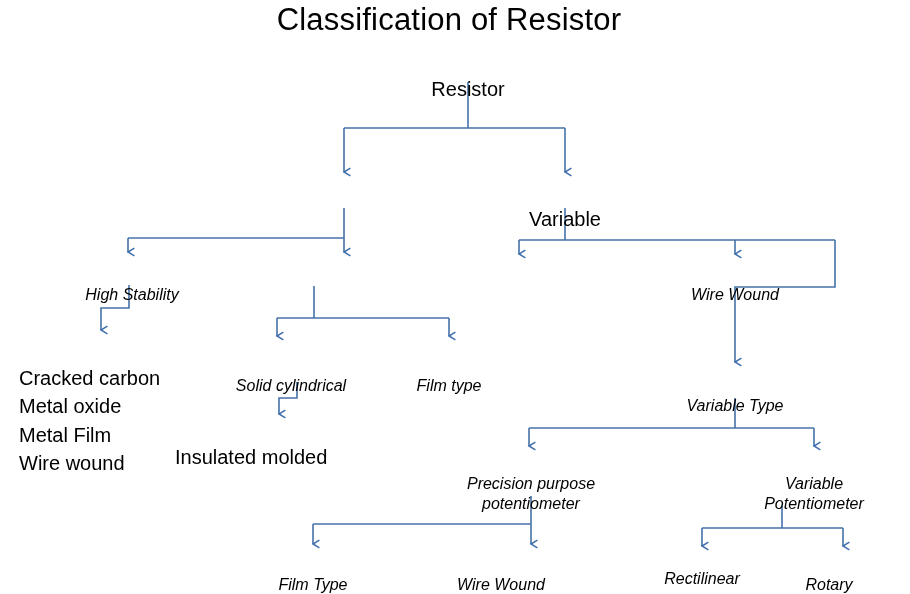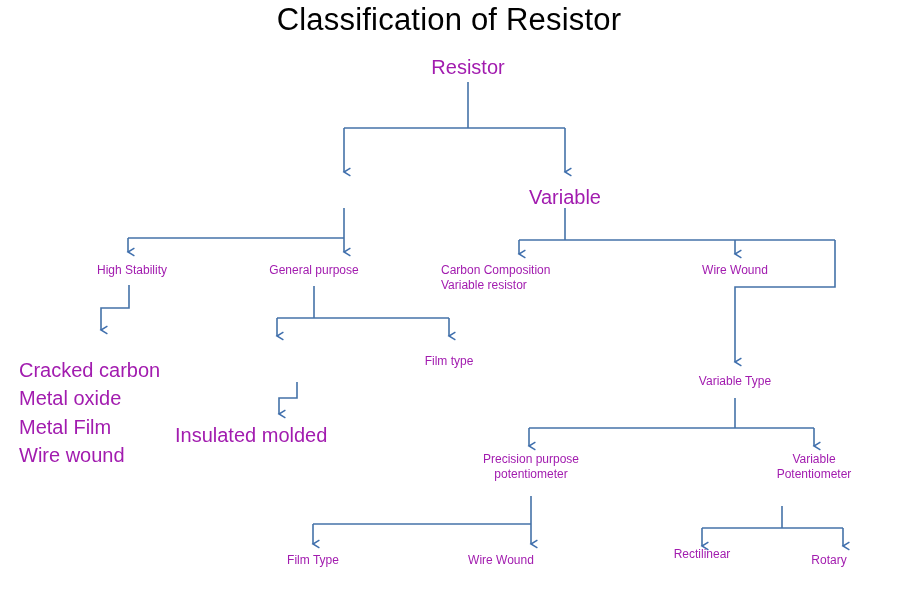--- a/index.html
+++ b/index.html
@@ -24,36 +24,37 @@
     left: 0;
     top: 0;
     width: 910px;
     height: 594px;
     pointer-events: none;
   }
   .node {
     position: absolute;
     white-space: nowrap;
     line-height: 1.22;
-    color: #a21caf;
+    color: #000000;
     font-weight: 400;
+    margin-top: 22px;
   }
   .node.ctr { transform: translateX(-50%); text-align: center; }
   .node.lft { text-align: left; }
   .title {
     position: absolute;
     left: 50%;
     transform: translateX(-50%);
     top: 2px;
     font-size: 31px;
     letter-spacing: 0.2px;
     white-space: nowrap;
   }
   .lvl-main { font-size: 20px; }
-  .lvl-sub  { font-size: 12px; }
+  .lvl-sub  { font-size: 16px; font-style: italic; }
   .leaf-list { font-size: 20px; line-height: 1.42; }
 </style>
 </head>
 <body>
 
 <div id="canvas">
 
   <div class="title">Classification of Resistor</div>
 
   <svg id="wires" viewBox="0 0 910 594" xmlns="http://www.w3.org/2000/svg">
@@ -107,36 +108,32 @@
       <path d="M843,528 L843,546" marker-end="url(#ah)"></path>
 
     </g>
   </svg>
 
   <div class="node ctr lvl-main" style="left:468px; top:55px;">Resistor</div>
 
   <div class="node ctr lvl-main" style="left:565px; top:185px;">Variable</div>
 
   <div class="node ctr lvl-sub" style="left:132px; top:263px;">High Stability</div>
-  <div class="node ctr lvl-sub" style="left:314px; top:263px;">General purpose</div>
 
-  <div class="node lft lvl-sub" style="left:441px; top:263px; text-align:left;">
-    <div>Carbon Composition</div>
-    <div>Variable resistor</div>
-  </div>
 
   <div class="node ctr lvl-sub" style="left:735px; top:263px;">Wire Wound</div>
 
-  <div class="node lft leaf-list" style="left:19px; top:356px;">
+  <div class="node lft leaf-list" style="left:19px; top:342px;">
     <div>Cracked carbon</div>
     <div>Metal oxide</div>
     <div>Metal Film</div>
     <div>Wire wound</div>
   </div>
 
+  <div class="node ctr lvl-sub" style="left:291px; top:354px;">Solid cylindrical</div>
   <div class="node ctr lvl-sub" style="left:449px; top:354px;">Film type</div>
   <div class="node ctr lvl-sub" style="left:735px; top:374px;">Variable Type</div>
 
   <div class="node lft leaf-list" style="left:175px; top:421px;">
     <div>Insulated molded</div>
   </div>
 
   <div class="node ctr lvl-sub" style="left:531px; top:452px;">
     <div>Precision purpose</div>
     <div>potentiometer</div>

